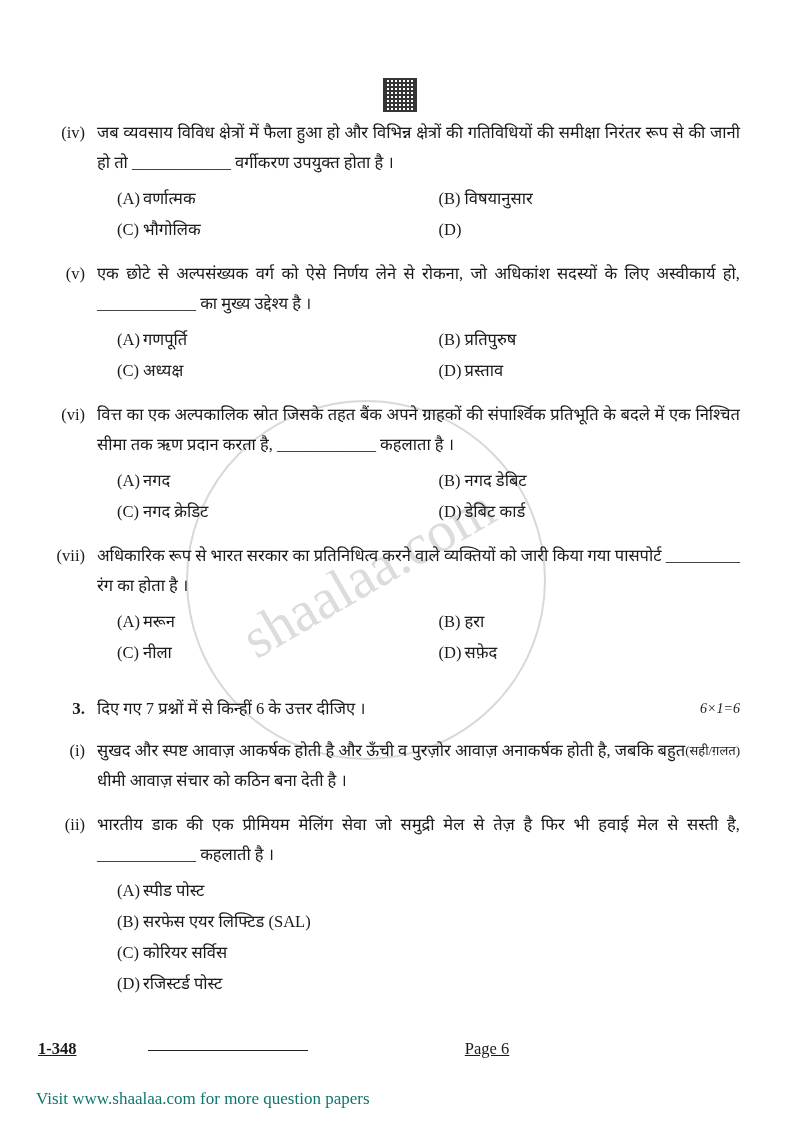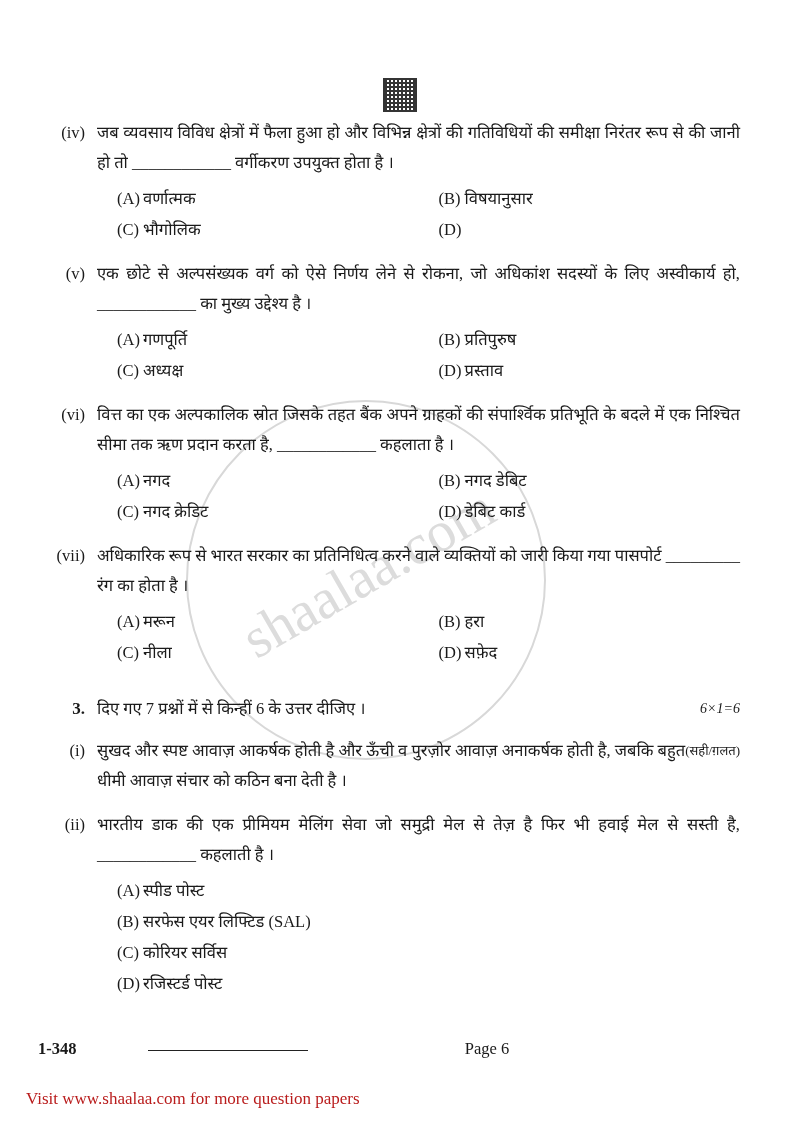--- a/index.html
+++ b/index.html
@@ -146,40 +146,41 @@
   
   .footer {
     position: absolute;
     left: 0;
     bottom: 72px;
     width: 796px;
     padding: 0 40px 0 38px;
     display: flex;
     align-items: center;
     font-size: 16.5px;
+    text-decoration: underline;
   }
   .footer-left { font-weight: bold; width: 110px; }
   .footer-rule {
     width: 160px;
     border-bottom: 1.5px solid #222;
     height: 1px;
     margin-top: 2px;
   }
   .footer-center {
     flex: 1 1 auto;
     text-align: center;
     padding-right: 90px;
   }
 
   .visit {
     position: absolute;
-    left: 26px;
+    left: 36px;
     bottom: 22px;
     font-size: 17px;
-    color: #b91c1c;
+    color: #0f766e;
   }
 </style>
 </head>
 <body>
 
 <div id="page">
 
   <div class="qr-wrap">
     <div class="qr"></div>
   </div>

